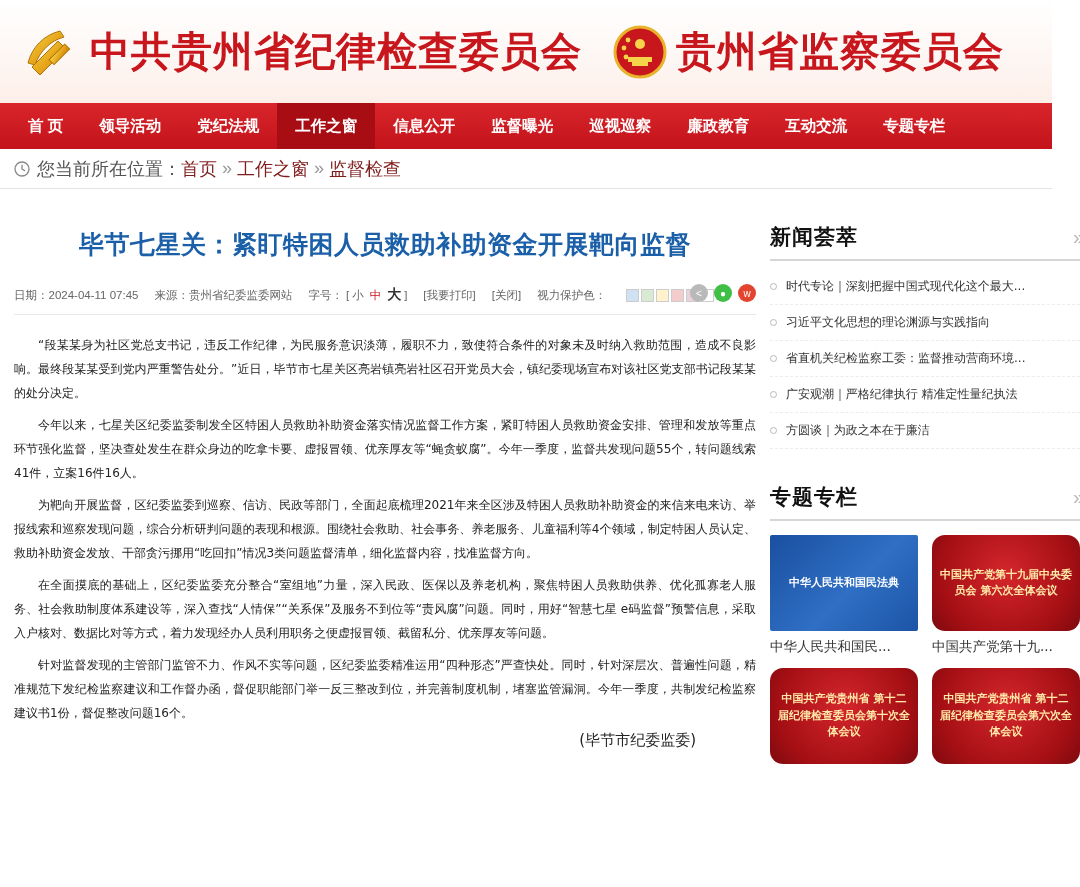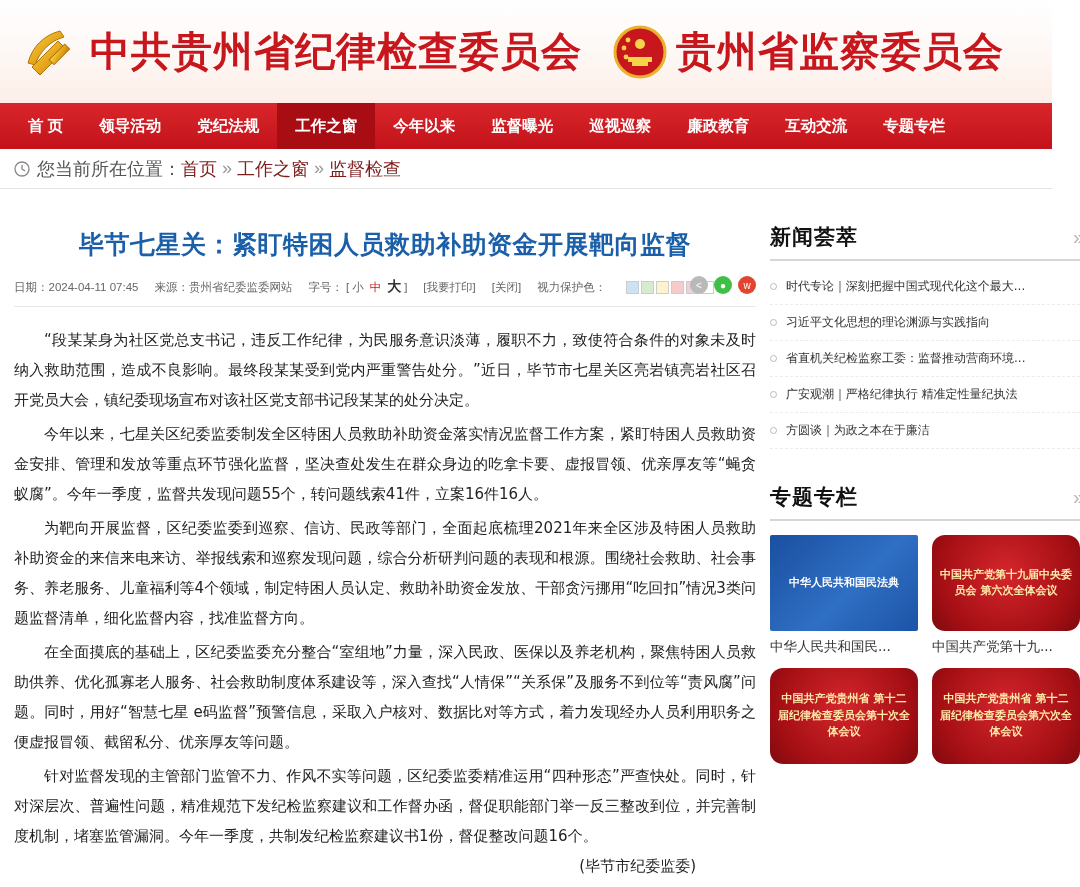--- a/index.html
+++ b/index.html
@@ -85,21 +85,21 @@
     text-align: center;
     font-family: "DejaVu Sans", sans-serif;
     font-size: 25px;
     font-weight: bold;
     color: #1a5fa8;
     margin: 38px 0 0 0;
     line-height: 1.4;
     letter-spacing: .5px;
   }
   .art-meta {
-    margin-top: 16px;
+    margin-top: 24px;
     display: flex; align-items: center;
     font-size: 11.5px; color: #666;
     border-bottom: 1px solid #e8e8e8;
     padding-bottom: 10px;
     position: relative;
   }
   .art-meta .m { margin-right: 16px; white-space: nowrap; }
   .art-meta .fs-label { margin-right: 3px; }
   .fs-small { color:#666; margin:0 3px; cursor:pointer;}
   .fs-mid { color:#c8161d; margin:0 3px; cursor:pointer;}
@@ -112,25 +112,25 @@
     display:flex; align-items:center; justify-content:center;
     font-size:10px; color:#fff;
   }
   .s-generic { background:#b9b9b9; }
   .s-wechat { background:#3fbf46; }
   .s-weibo { background:#e2442f; }
 
   .art-body { margin-top: 18px; }
   .art-body p {
     font-family: "DejaVu Sans", sans-serif;
-    font-size: 15px;
+    font-size: 12px;
     line-height: 2.0;
     color: #222;
     text-align: justify;
-    margin: 0 0 4px 0;
+    margin: 8px 0 4px 0;
     text-indent: 2em;
   }
   .art-sign {
     text-align: right;
     font-family: "DejaVu Sans", sans-serif;
     font-size: 15px;
     color: #222;
     margin-top: 6px;
     padding-right: 60px;
   }
@@ -227,21 +227,21 @@
       </svg>
     </div>
     <div class="title-second">贵州省监察委员会</div>
   </div>
 
   <div class="nav">
     <div class="nav-item">首 页</div>
     <div class="nav-item">领导活动</div>
     <div class="nav-item">党纪法规</div>
     <div class="nav-item active">工作之窗</div>
-    <div class="nav-item">今年以来</div>
+    <div class="nav-item">信息公开</div>
     <div class="nav-item">监督曝光</div>
     <div class="nav-item">巡视巡察</div>
     <div class="nav-item">廉政教育</div>
     <div class="nav-item">互动交流</div>
     <div class="nav-item">专题专栏</div>
   </div>
 
   <div class="crumb">
     <span class="pin">
       <svg width="16" height="16" viewBox="0 0 16 16">

